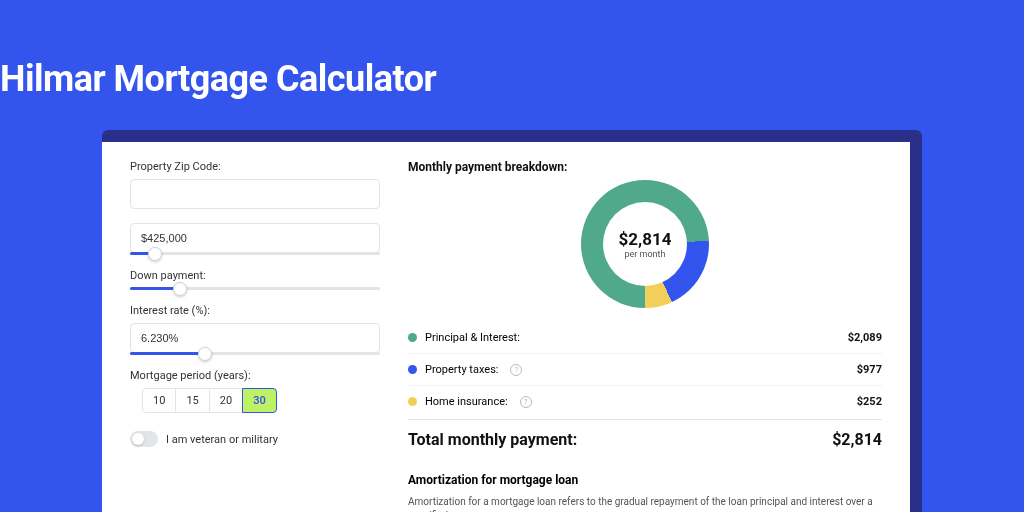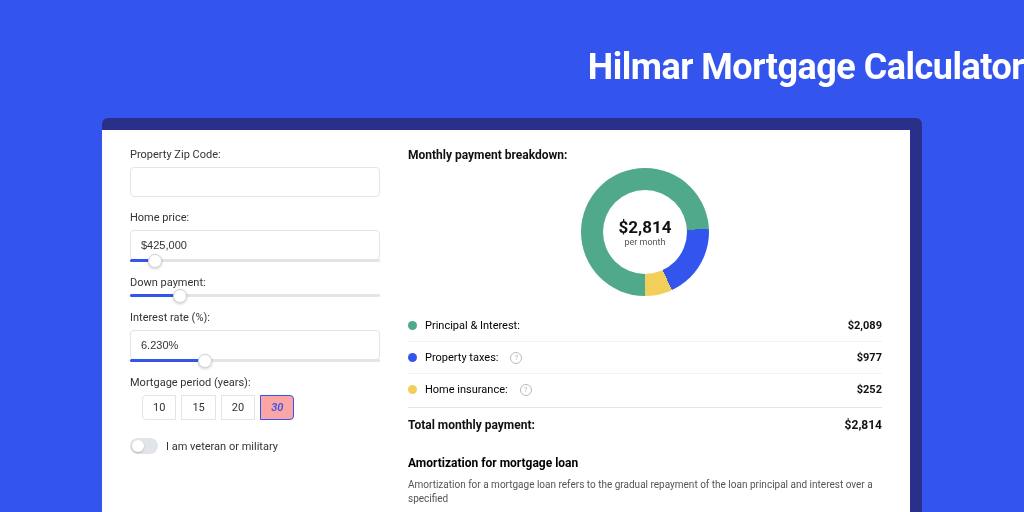--- a/index.html
+++ b/index.html
@@ -5,22 +5,22 @@
   * { box-sizing: border-box; margin: 0; padding: 0; }
   body {
     font-family: -apple-system, BlinkMacSystemFont, "Segoe UI", Roboto, Arial, sans-serif;
     background: #3355ee;
     width: 1024px;
     height: 512px;
     overflow: hidden;
   }
   .hero {
     width: 100%;
-    padding-top: 46px;
-    text-align: right;
+    padding-top: 58px;
+    text-align: left;
   }
   .hero h1 {
     color: #fff;
     font-size: 36px;
     font-weight: 700;
     letter-spacing: -0.5px;
   }
   .card-shadow {
     background: #2a2f8a;
     margin: 30px auto 0;
@@ -81,33 +81,33 @@
     width: 14px; height: 14px;
     background: #fff;
     border: 1px solid #d0d4da;
     border-radius: 50%;
     transform: translate(-50%, -50%);
     box-shadow: 0 1px 3px rgba(0,0,0,0.2);
   }
   .row2 { display: flex; gap: 8px; }
   .row2 .input:first-child { flex: 1.8; }
   .row2 .input:last-child { flex: 1; }
-  .pill-row { display: flex; gap: 6px; padding-left: 12px; }
+  .pill-row { display: flex; gap: 0; padding-left: 12px; }
   .pill {
     border: 1px solid #e1e4e8;
     padding: 5px 10px;
     font-size: 11px;
     color: #333;
     background: #fff;
     cursor: pointer;
   }
   .pill:first-child { border-radius: 4px 0 0 4px; }
   .pill:last-child { border-radius: 0 4px 4px 0; }
   .pill + .pill { margin-left: -1px; }
-  .pill.active { background: #fca5a5; border-color: #3355ee; color: #3355ee; font-weight:600; position:relative; z-index:1;font-style:italic;}
+  .pill.active { background: #bef264; border-color: #3355ee; color: #3355ee; font-weight:600; position:relative; z-index:1;}
   .toggle-row { display: flex; align-items: center; gap: 8px; margin-top: 18px; }
   .toggle {
     width: 28px; height: 16px; background: #e1e4e8; border-radius: 10px; position: relative;
   }
   .toggle::after {
     content: ""; position: absolute; left: 2px; top: 2px;
     width: 12px; height: 12px; background: #fff; border-radius: 50%;
     box-shadow: 0 1px 2px rgba(0,0,0,0.2);
   }
   .section-title {
@@ -133,21 +133,21 @@
   .legend-left { display: flex; align-items: center; gap: 8px; }
   .dot { width: 9px; height: 9px; border-radius: 50%; }
   .help {
     width: 12px; height: 12px; border: 1px solid #bbb; border-radius: 50%;
     font-size: 8px; color: #bbb; display: inline-flex; align-items: center; justify-content: center;
     margin-left: 4px;
   }
   .legend-val { font-weight: 700; color: #111; }
   .total-row {
     display: flex; justify-content: space-between;
-    font-size: 12px; font-weight: 700; color: #111;
+    font-size: 16px; font-weight: 700; color: #111;
     padding: 10px 0 14px;
     border-top: 1px solid #e1e4e8;
     margin-top: 2px;
   }
   .amort-title { font-size: 12px; font-weight: 700; margin-top: 10px; margin-bottom: 8px; }
   .amort-text { font-size: 10px; color: #555; line-height: 1.4; }
 </style>
 </head>
 <body>
 
@@ -159,21 +159,20 @@
   <div class="card">
 
     <div class="left">
 
       <div class="field">
         <label class="field-label">Property Zip Code:</label>
         <input class="input" value="" style="">
       </div>
 
       <div class="field">
-        <label class="field-label">Home price:</label>
         <input class="input" value="$425,000" style="">
         <div class="slider-track">
           <div class="slider-fill" id="hp-fill" style="width: 10%;"></div>
           <div class="slider-thumb" id="hp-thumb" style="left: 10%;"></div>
         </div>
       </div>
 
       <div class="field">
         <label class="field-label">Down payment:</label>
         <div class="slider-track">

